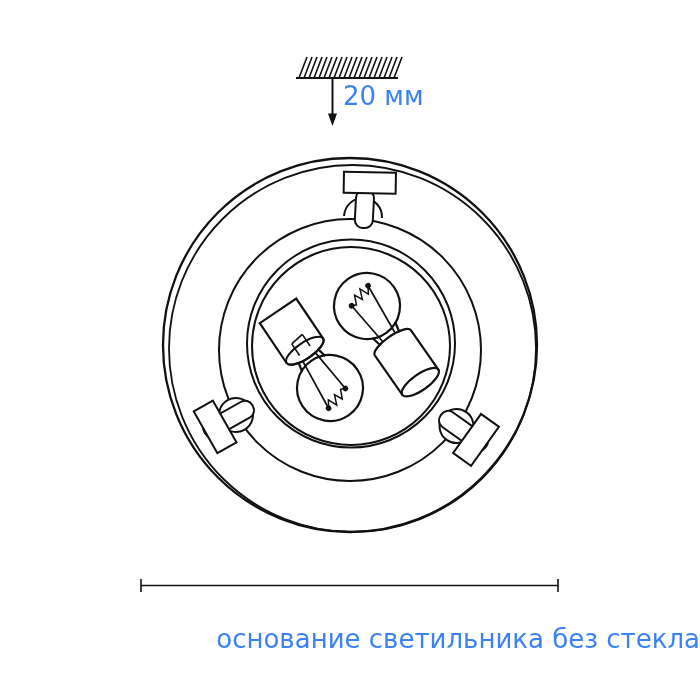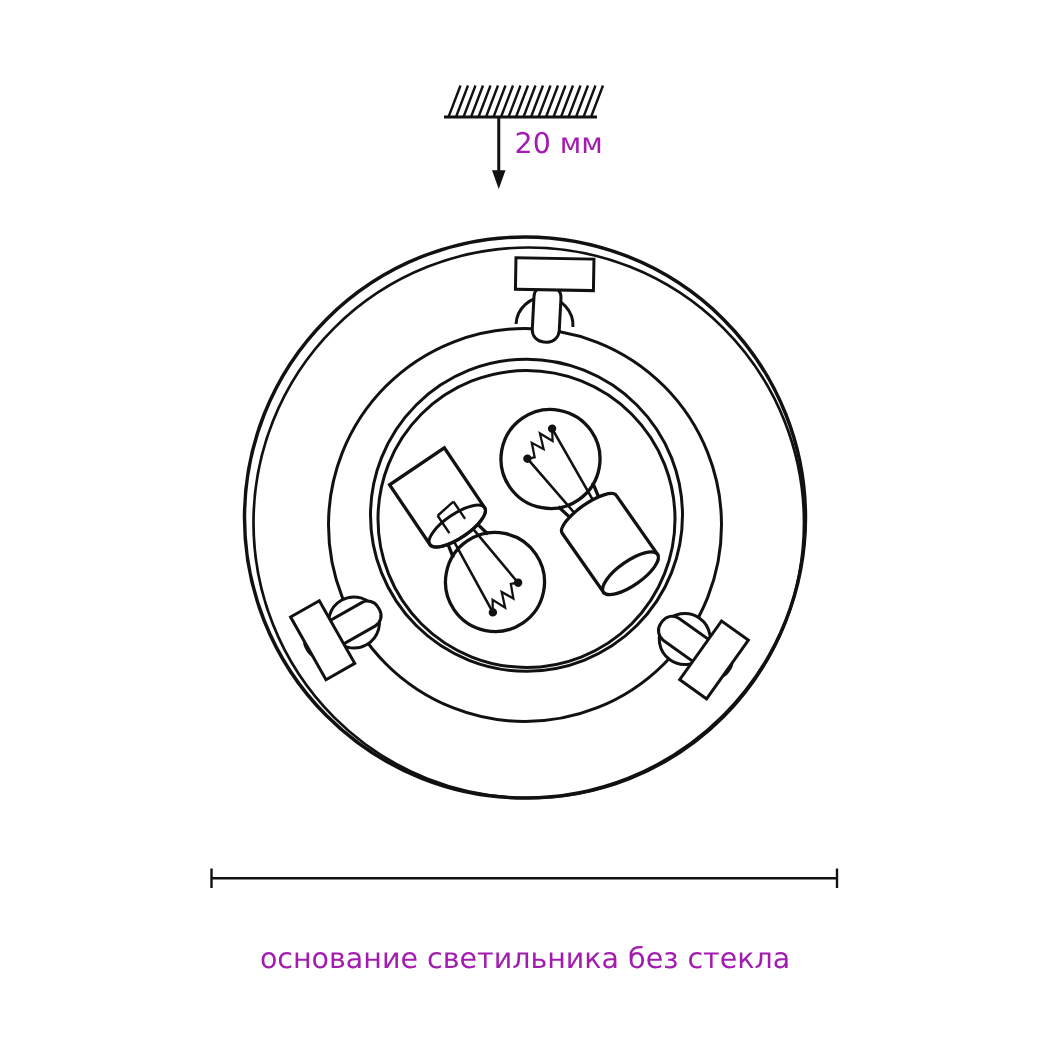--- a/index.html
+++ b/index.html
@@ -2,24 +2,24 @@
 <html><head>
 <meta charset="utf-8">
 <style>
   html,body{margin:0;padding:0;background:#ffffff;}
   #stage{position:relative;width:700px;height:700px;background:#ffffff;overflow:hidden;
          font-family:"DejaVu Sans","Liberation Sans",sans-serif;color:#1a1a1a;}
   #lineart{position:absolute;left:0;top:0;}
   .ln{stroke:#111111;fill:none;}
   .wf{stroke:#111111;fill:#ffffff;}
   .bk{fill:#111111;stroke:none;}
-  .lbl{position:absolute;font-size:19px;line-height:26px;color:#a21caf;white-space:nowrap;}
+  .lbl{position:absolute;font-size:26px;line-height:26px;color:#3b82f6;white-space:nowrap;}
   #label-height{left:343px;top:83px;}
   #label-diameter{left:262px;top:556px;width:200px;text-align:center;}
-  #label-caption{left:0;top:626px;width:700px;text-align:center;}
+  #label-caption{left:0;top:626px;width:700px;text-align:right;}
 </style>
 </head>
 <body>
 
 <div id="stage">
 
   <svg id="lineart" width="700" height="700" viewBox="0 0 700 700" xmlns="http://www.w3.org/2000/svg">
 
     <g>
       <path class="ln" stroke-width="1.6" d="M299 78 L307 57 M304 78 L312 57 M309 78 L317 57 M314 78 L322 57 M319 78 L327 57 M324 78 L332 57 M329 78 L337 57 M334 78 L342 57 M339 78 L347 57 M344 78 L352 57 M349 78 L357 57 M354 78 L362 57 M359 78 L367 57 M364 78 L372 57 M369 78 L377 57 M374 78 L382 57 M379 78 L387 57 M384 78 L392 57 M389 78 L397 57 M394 78 L402 57"></path>

